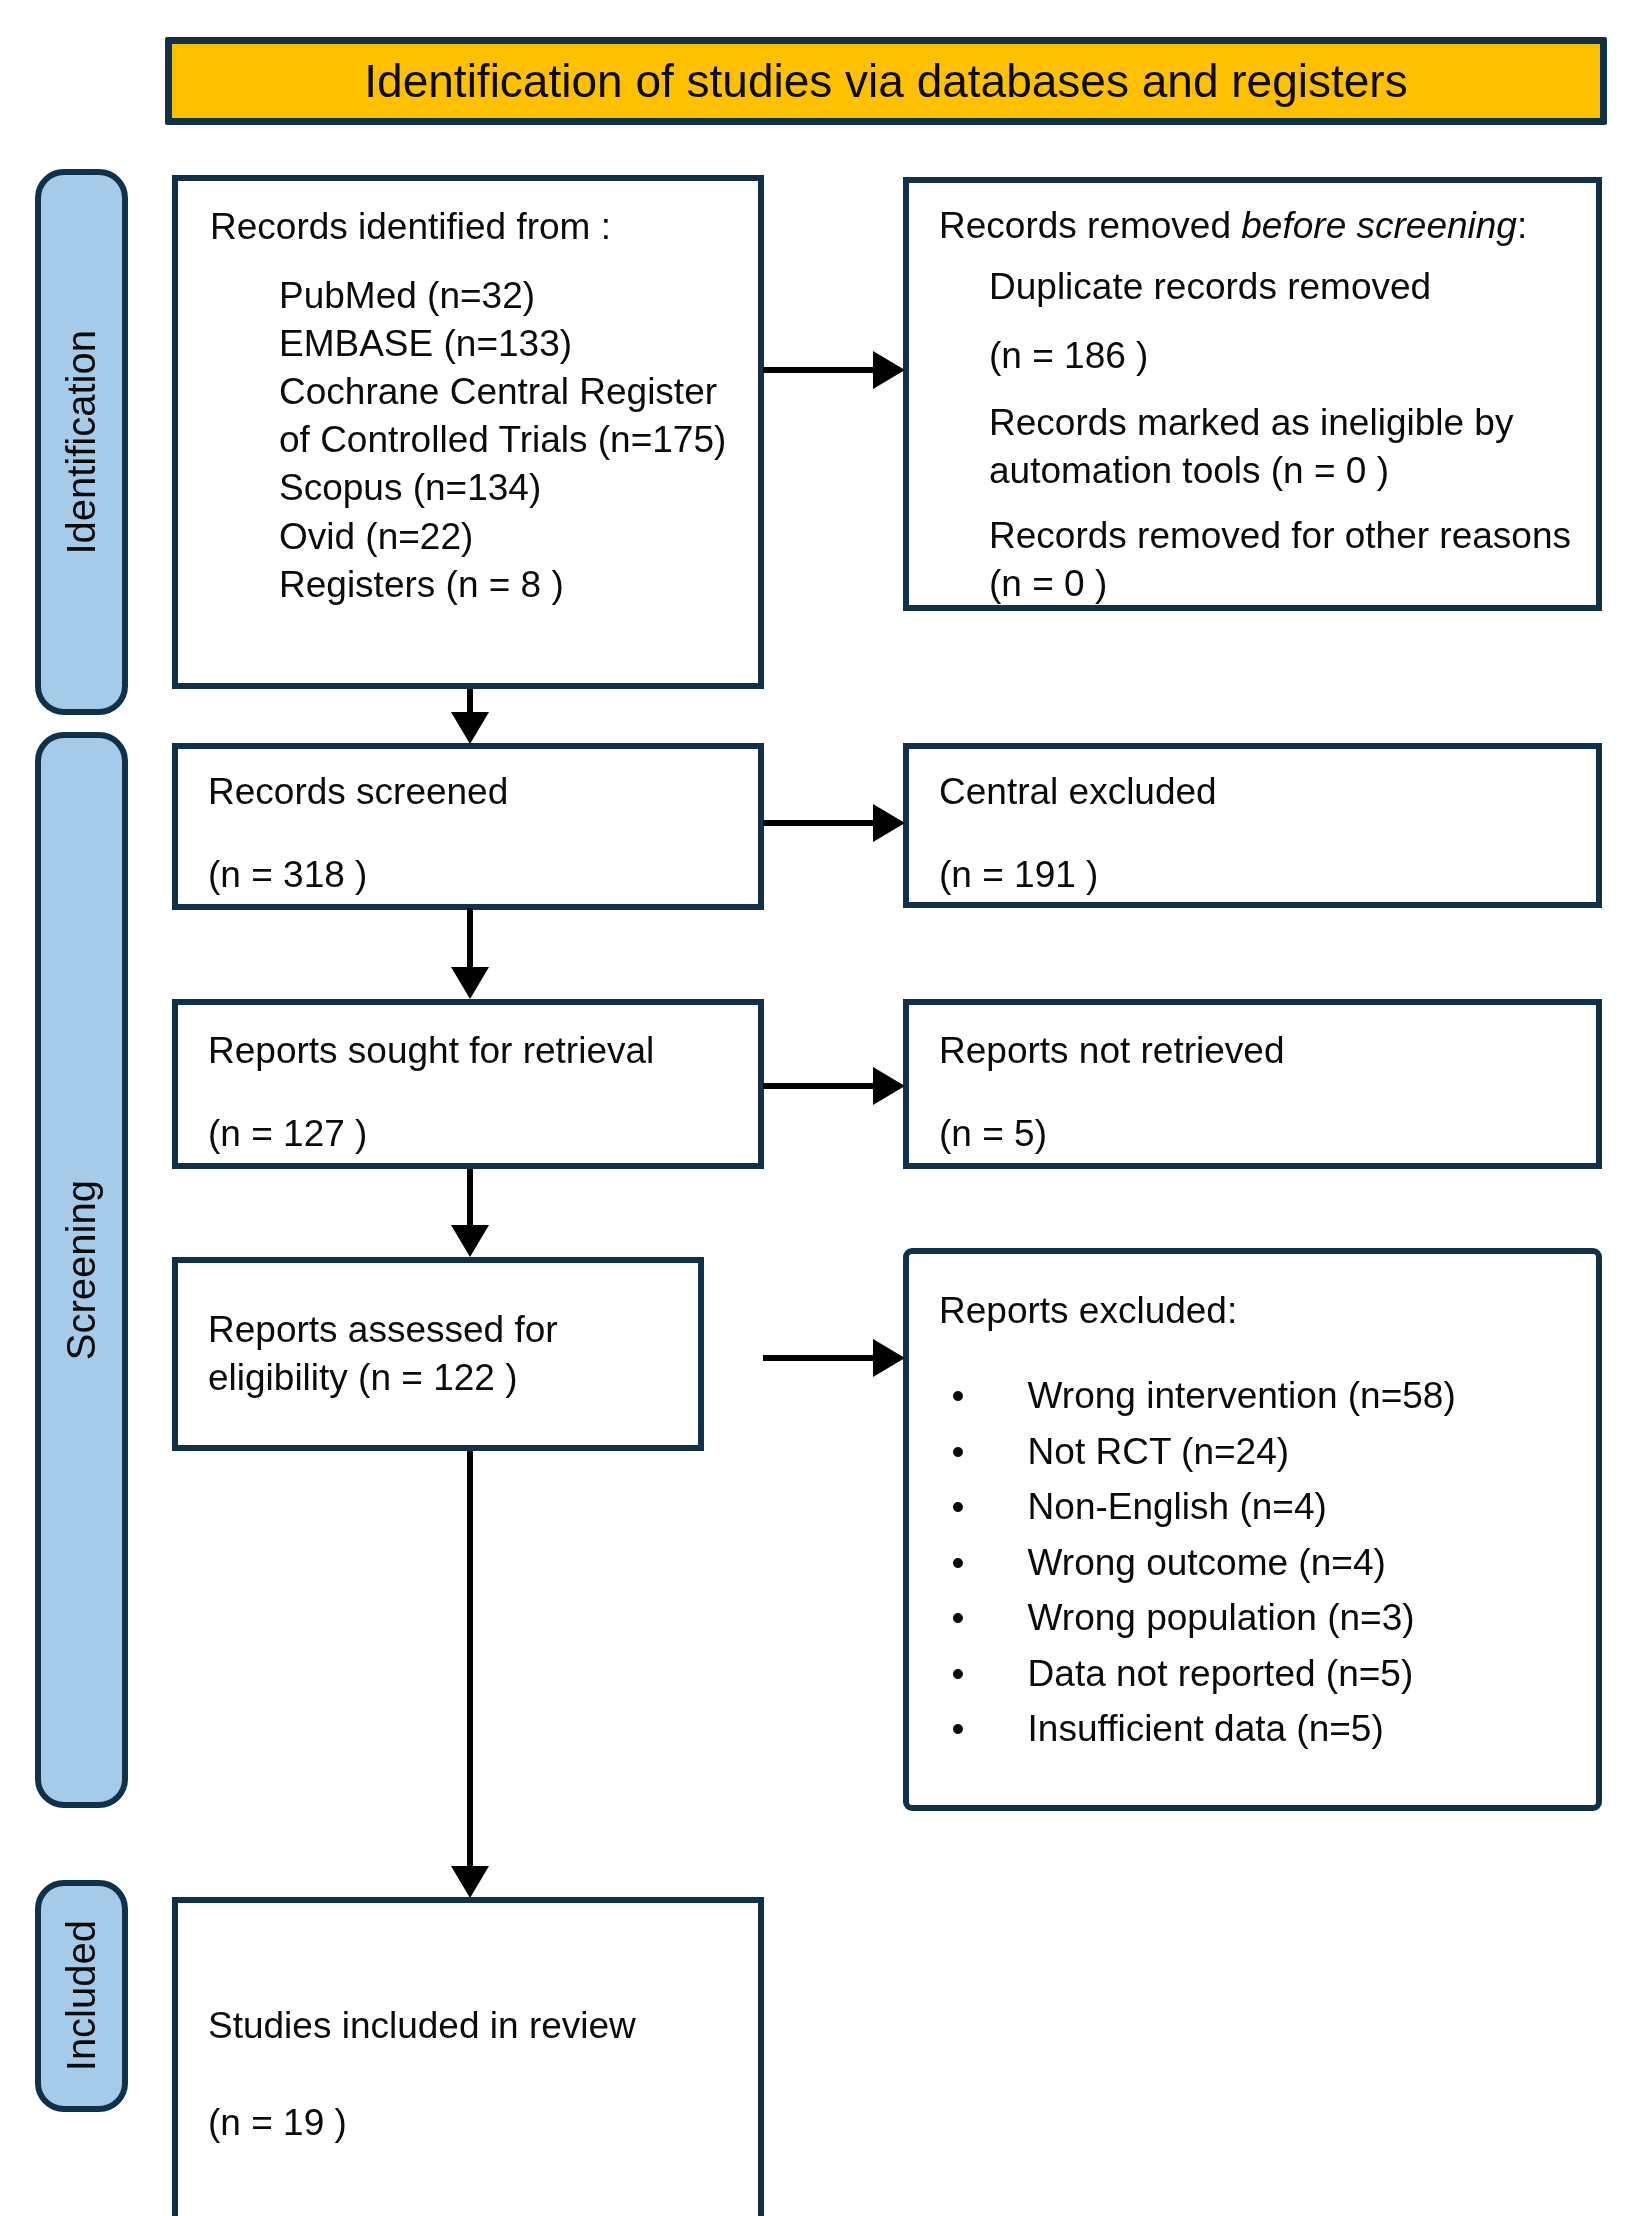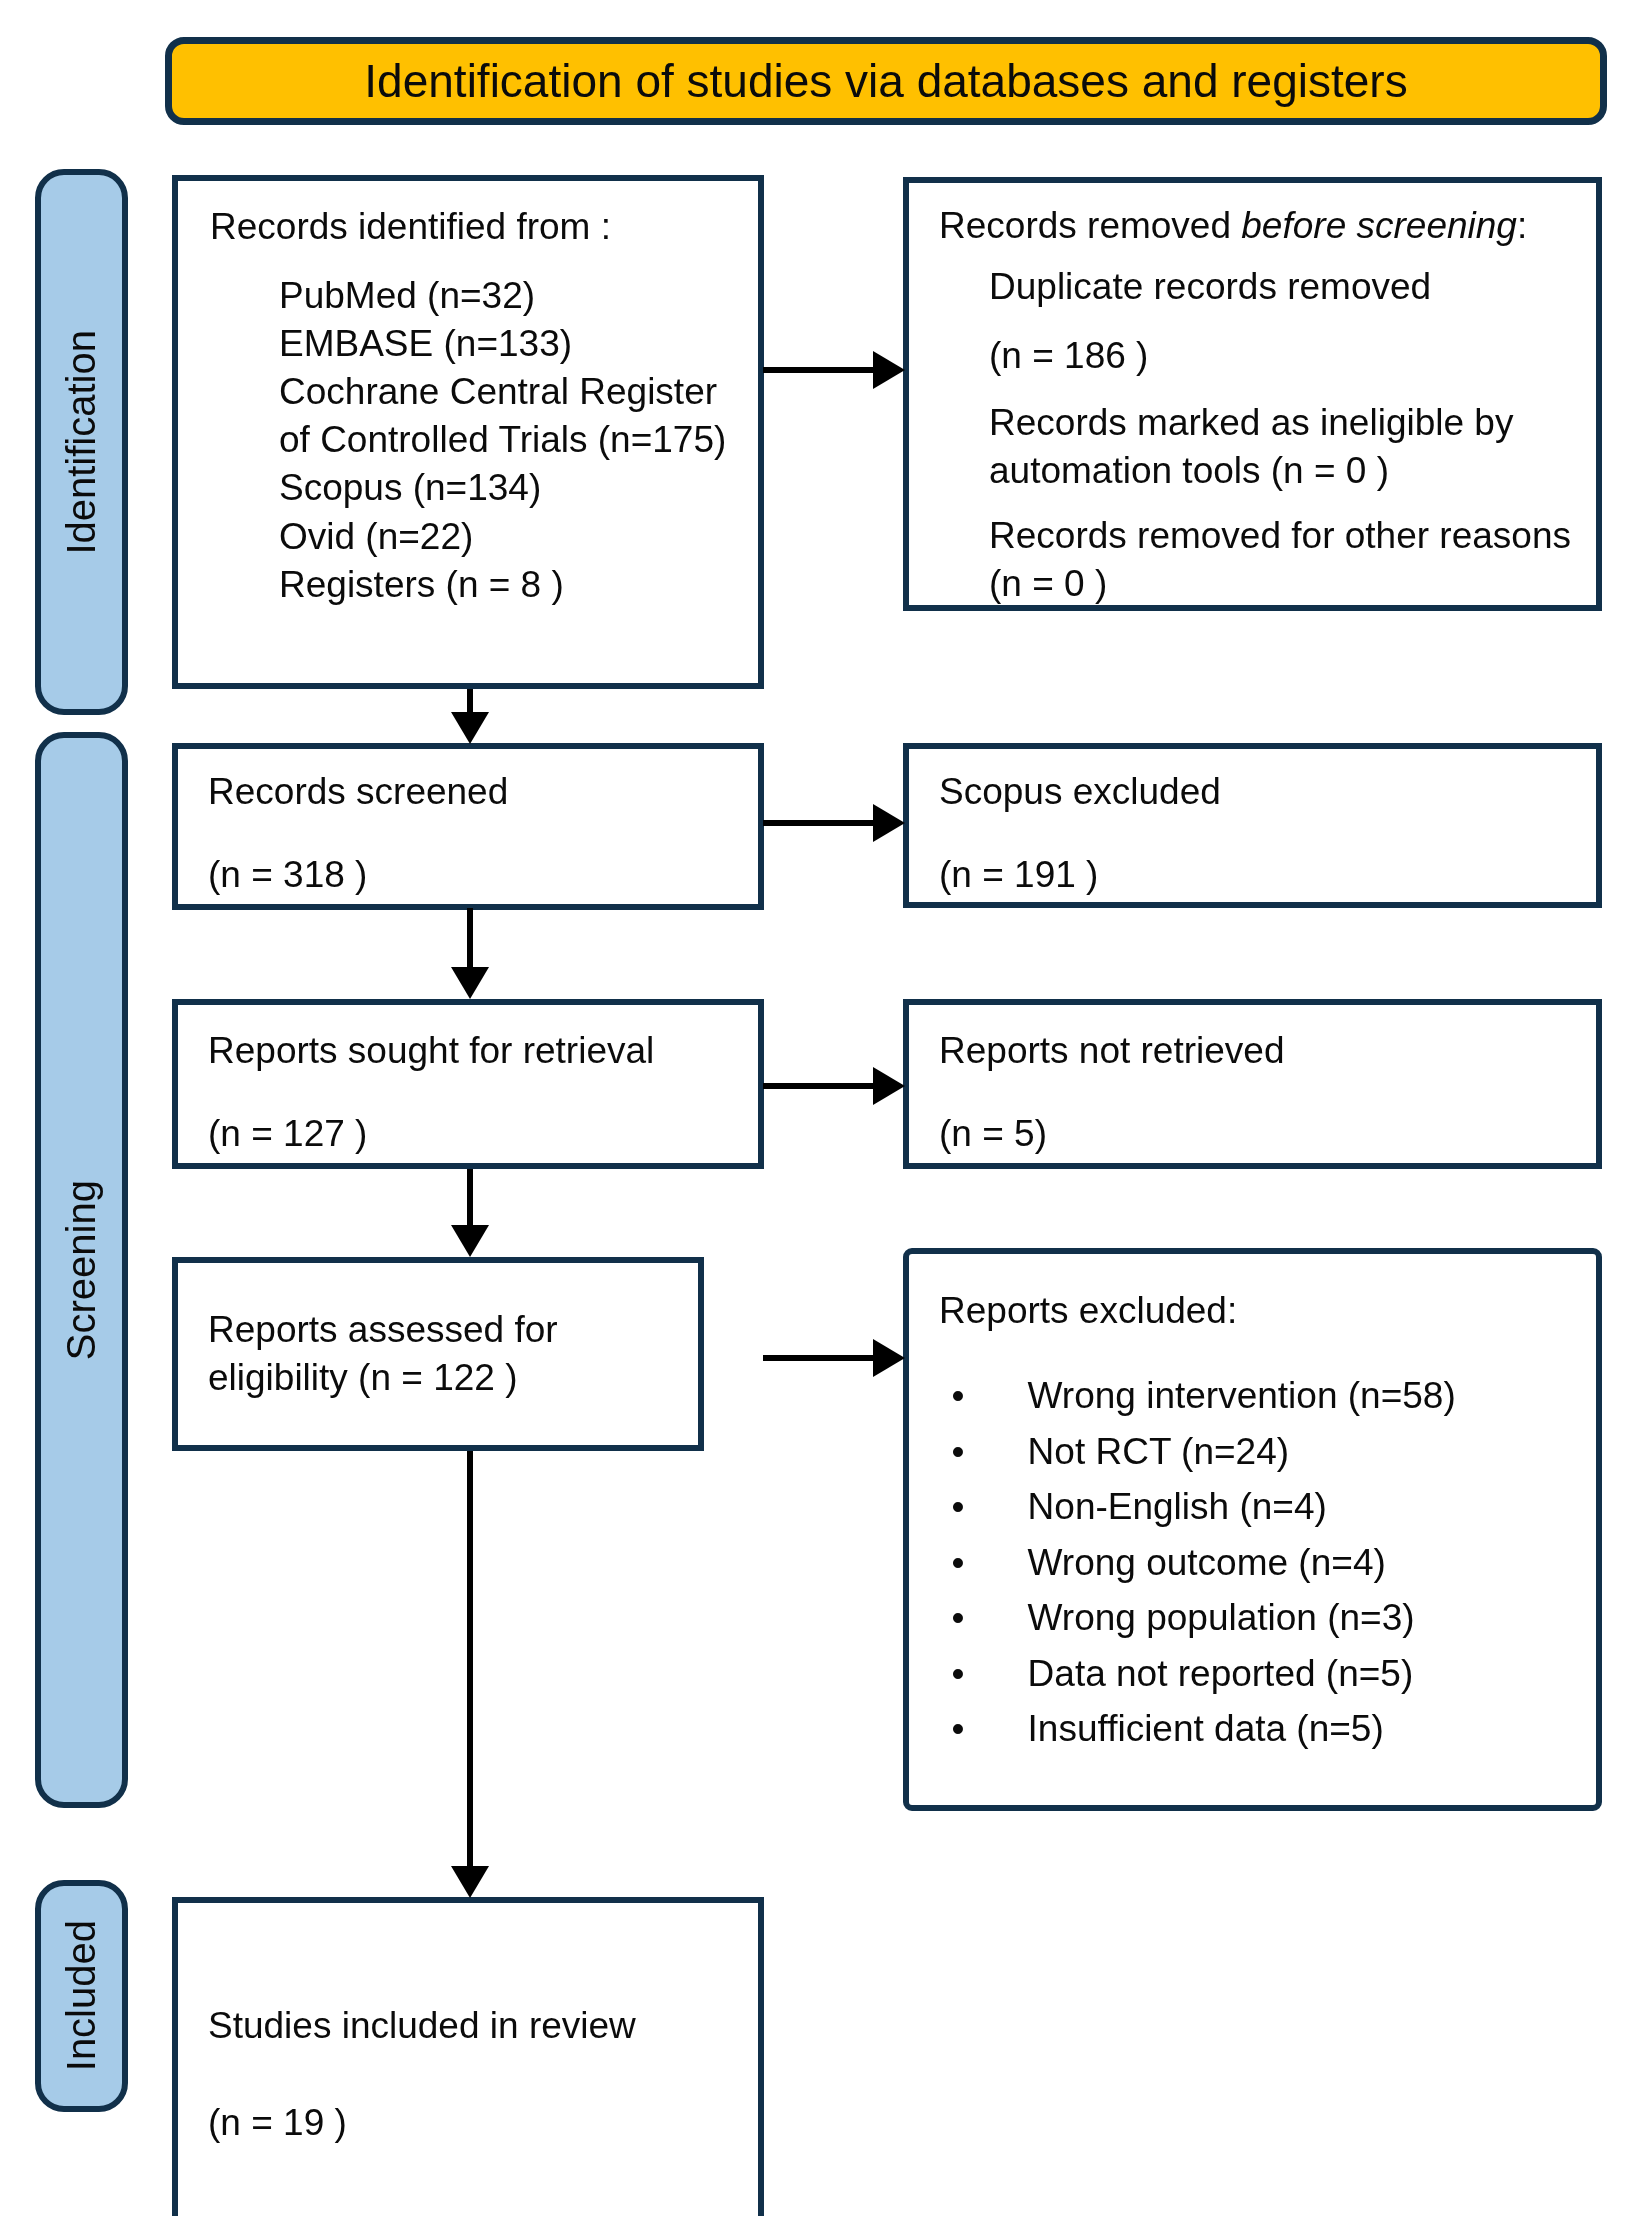--- a/index.html
+++ b/index.html
@@ -14,21 +14,21 @@
   }
 
   
   .banner {
     position: absolute;
     left: 165px; top: 37px;
     width: 1442px; height: 88px;
     box-sizing: border-box;
     background: var(--header-fill, #FFC000);
     border: 7px solid var(--border, #11304a);
-    border-radius: 19px;
+    border-radius: 2px;
     display: flex; align-items: center; justify-content: center;
     font-size: 46px;
     letter-spacing: 0px;
   }
 
   
   .band {
     position: absolute;
     left: 35px;
     width: 93px;
@@ -140,21 +140,21 @@
       <p style="margin-top:16.4px;">Records removed for other reasons (n = 0 )</p>
     </div>
   </div>
 
   <div class="fbox" id="box-records-screened">
     <p>Records screened</p>
     <p class="gap-top">(n = 318 )</p>
   </div>
 
   <div class="fbox" id="box-records-excluded">
-    <p>Scopus excluded</p>
+    <p>Central excluded</p>
     <p class="gap-top">(n = 191 )</p>
   </div>
 
   <div class="fbox" id="box-reports-sought">
     <p>Reports sought for retrieval</p>
     <p class="gap-top">(n = 127 )</p>
   </div>
 
   <div class="fbox" id="box-reports-not-retrieved">
     <p>Reports not retrieved</p>

